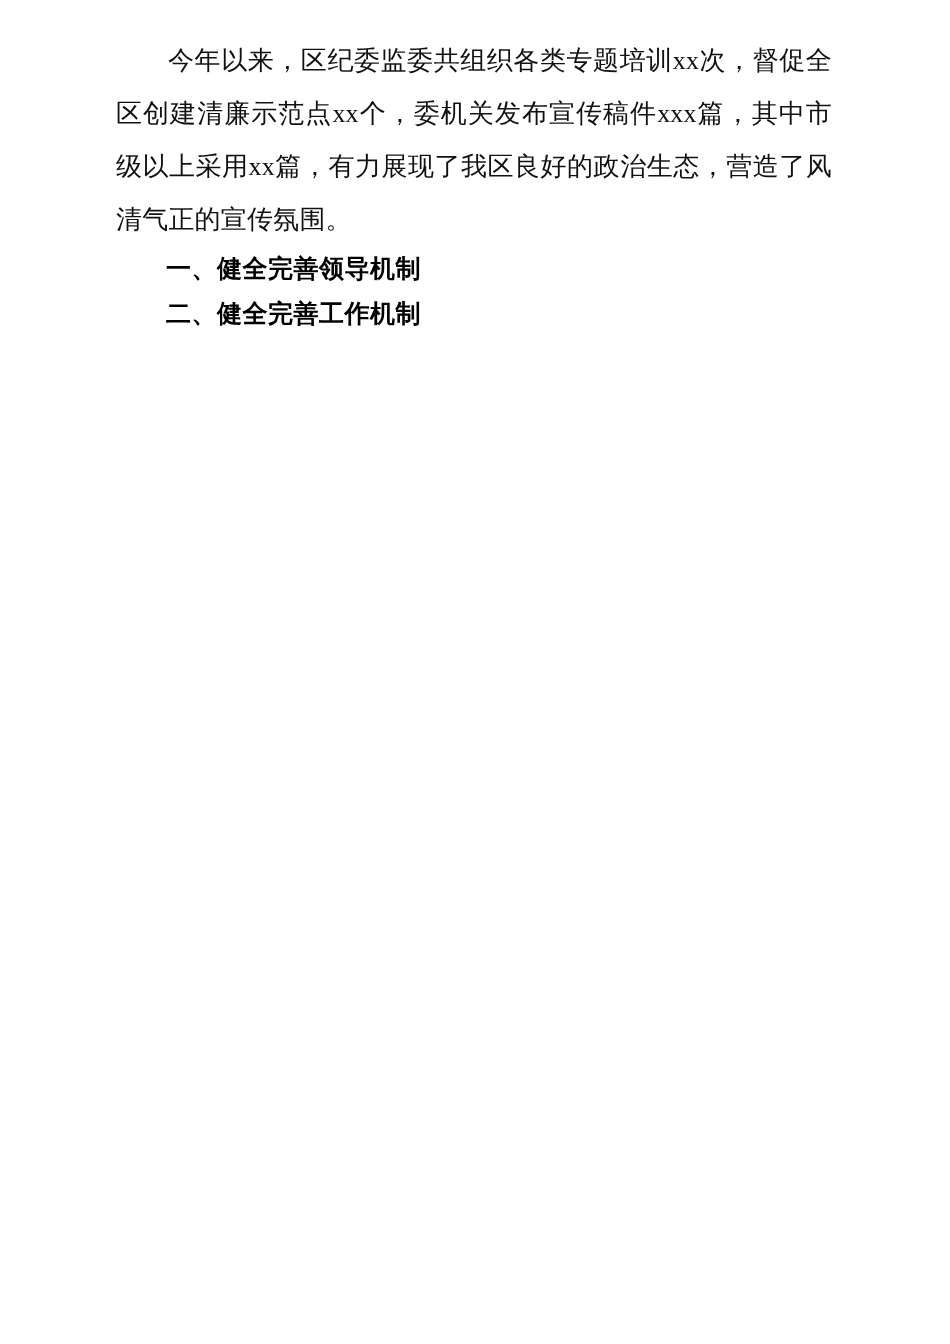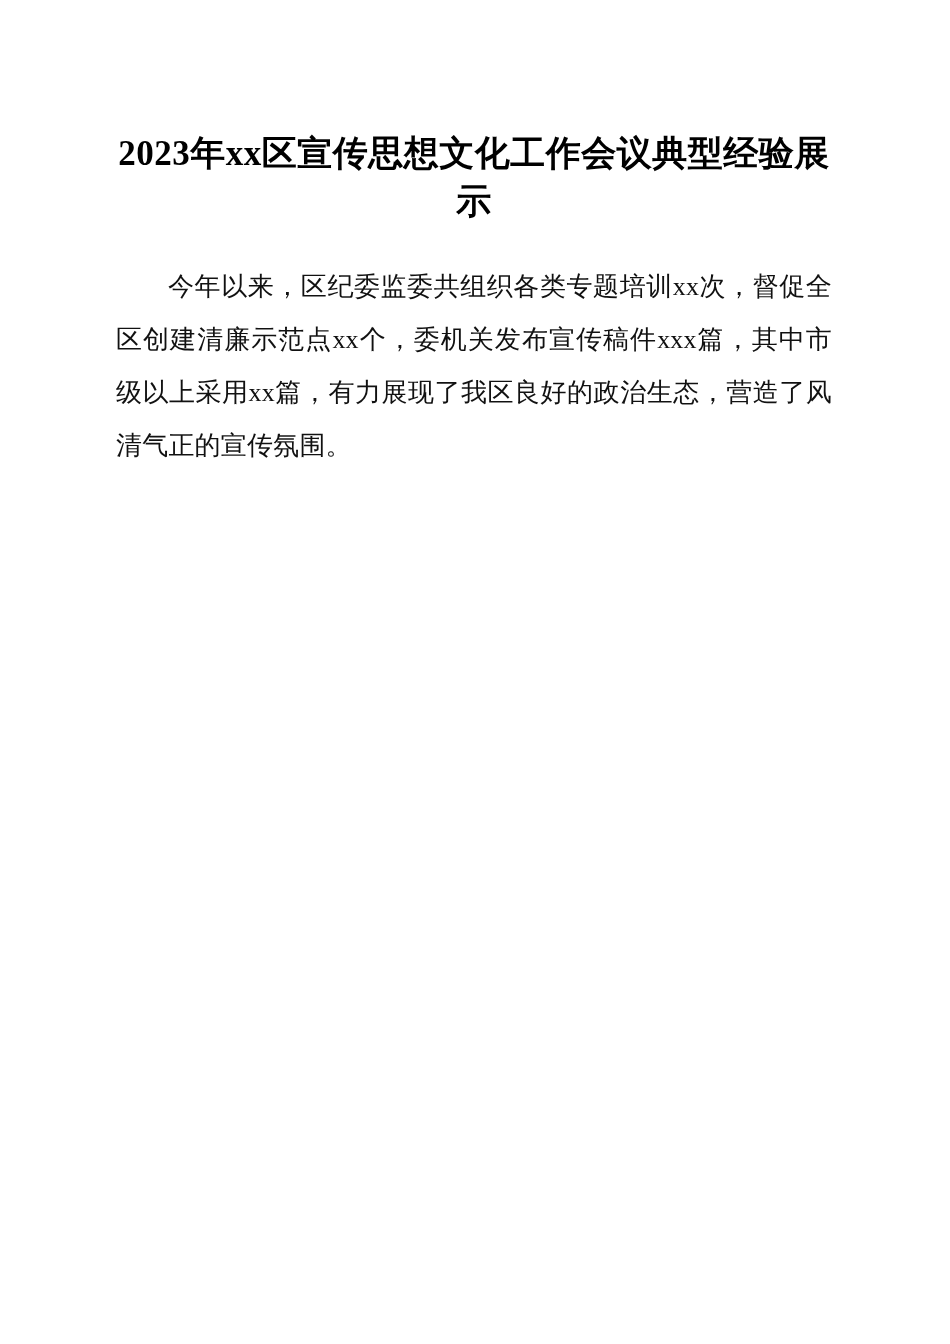--- a/index.html
+++ b/index.html
@@ -65,25 +65,26 @@
     letter-spacing: 0.5px;
     color: #000;
   }
 </style>
 </head>
 <body>
 
 <div class="page">
   <div class="content">
 
-    <h1 class="doc-title">2023年xx区宣传思想文化工作会议典型经验展示</h1>
 
     <div class="body-block">
 
       <p class="para">今年以来，区纪委监委共组织各类专题培训xx次，督促全区创建清廉示范点xx个，委机关发布宣传稿件xxx篇，其中市级以上采用xx篇，有力展现了我区良好的政治生态，营造了风清气正的宣传氛围。</p>
 
+      <p class="heading">一、健全完善领导机制</p>
 
 
+      <p class="heading">二、健全完善工作机制</p>
 
 
     </div>
   </div>
 </div>
 
 </body></html>

